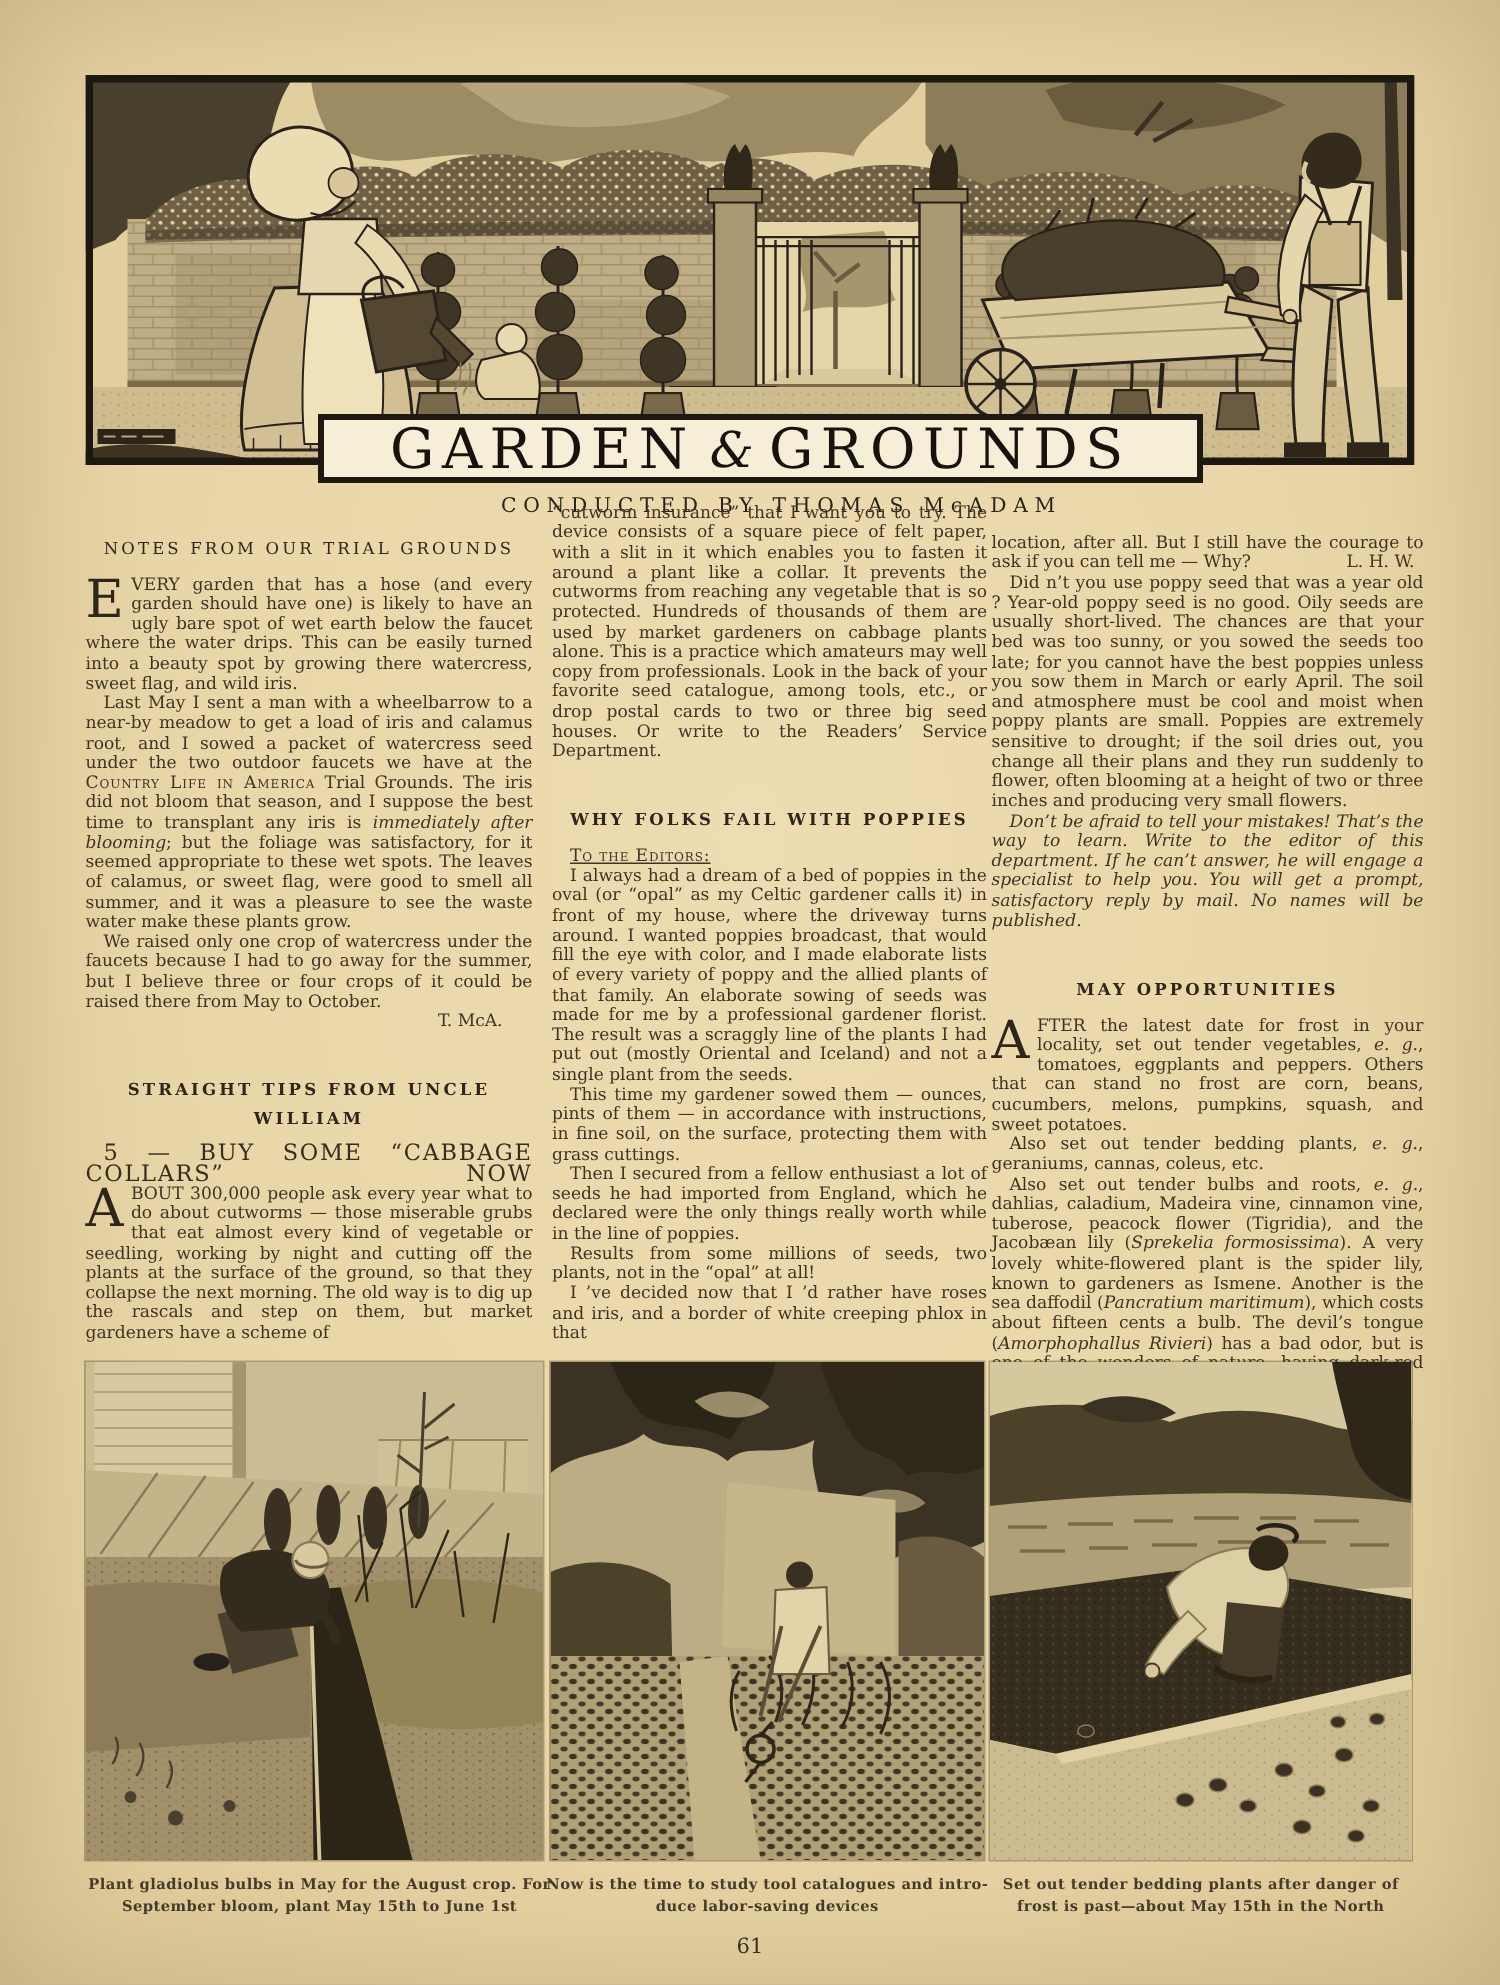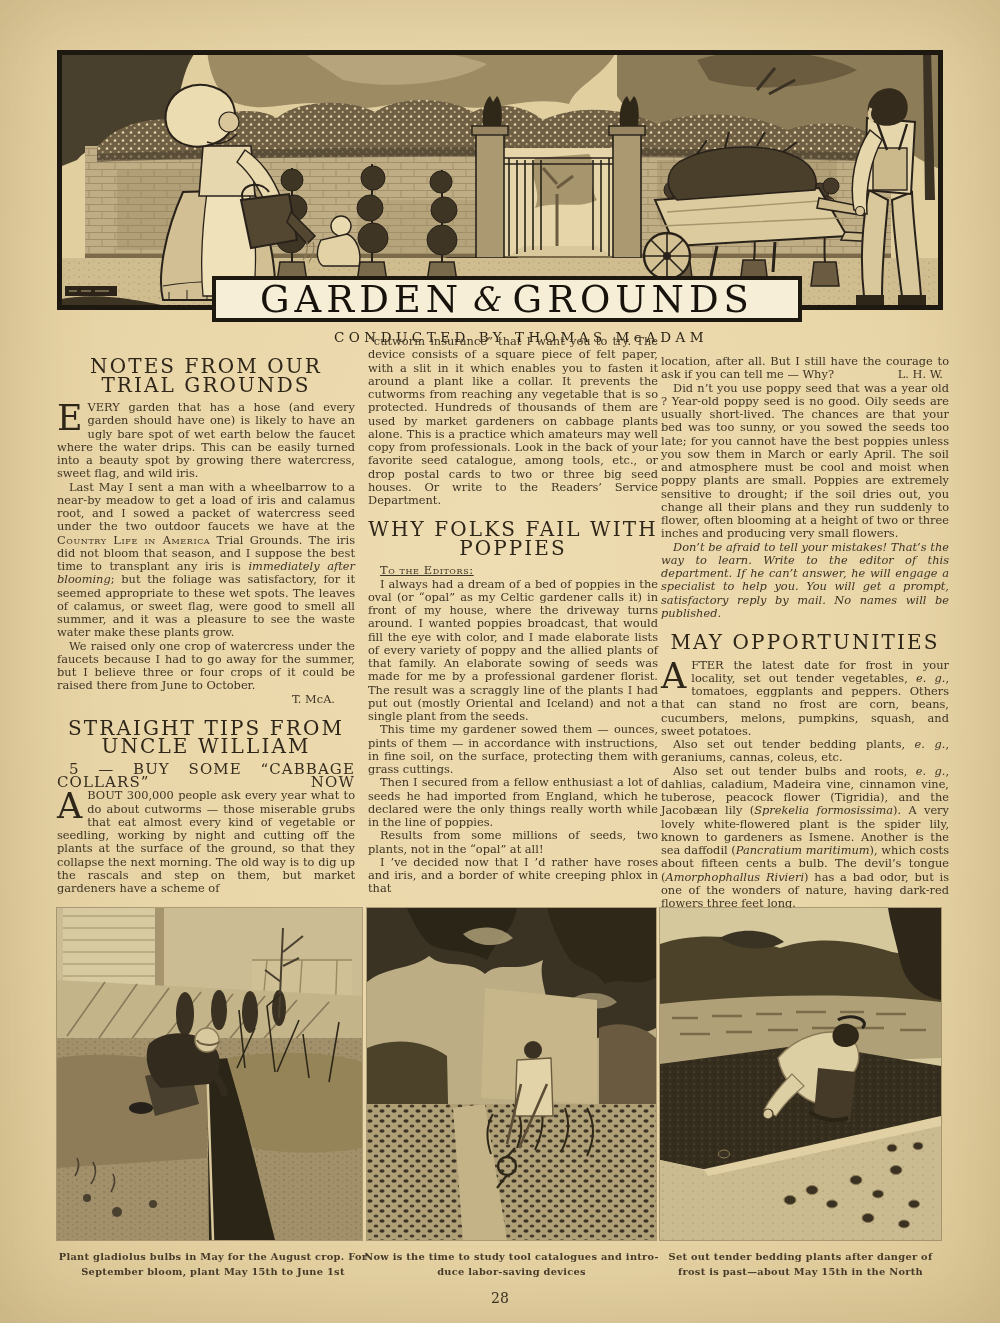--- a/index.html
+++ b/index.html
@@ -16,23 +16,23 @@
   .title-box .tamp{font-size:33px;font-style:italic;padding:0 10px;color:#17130c;}
   .conducted{position:absolute;left:0;top:329px;width:1000px;text-align:center;
              font-size:13.5px;letter-spacing:4.5px;color:#2b2317;padding-left:21px;}
   
   .col{position:absolute;font-size:11.4px;line-height:13.25px;text-align:justify;color:#3e3424;}
   #col1{left:57px;top:357px;width:298px;}
   #col2{left:368px;top:335px;width:290px;}
   #col3{left:661px;top:355px;width:288px;}
   .col p{margin:0;text-indent:12px;}
   .col p.noind{text-indent:0;}
-  .h{font-size:20px;letter-spacing:2.1px;line-height:18.5px;text-align:center;text-indent:0;
+  .h{font-size:11px;letter-spacing:2.1px;line-height:18.5px;text-align:center;text-indent:0;
      margin:0 0 7px;color:#2f261a;font-weight:400;}
-  .h.mt{margin-top:13px;}
+  .h.mt{margin-top:31px;font-weight:bold;}
   .dropcap{float:left;font-size:35px;line-height:29px;padding:3px 5px 0 0;color:#2f261a;}
   .sig{text-align:right;text-indent:0;padding-right:20px;}
   .subhead{font-size:15px;letter-spacing:1.1px;margin:9px 0 6px;text-indent:0;
            text-align:justify;text-align-last:justify;color:#372d1f;}
   .sc{font-variant:small-caps;letter-spacing:.6px;}
   .it{font-style:italic;}
   .advice{font-style:italic;}
   .reply{margin-top:9px;}
   .sig-inline{float:right;padding-right:6px;}
   .salut{text-indent:0;margin-bottom:1px;text-decoration:underline;}
@@ -254,21 +254,21 @@
     <span class="tword">GARDEN</span>
     <span class="tamp">&amp;</span>
     <span class="tword">GROUNDS</span>
   </div>
   <div class="conducted">CONDUCTED BY THOMAS McADAM</div>
 
   <section class="col" id="col1">
     <h2 class="h">NOTES FROM OUR TRIAL GROUNDS</h2>
     <p class="noind"><span class="dropcap">E</span><span>VERY garden that has a hose (and every garden should have one) is likely to have an ugly bare spot of wet earth below the faucet where the water drips. This can be easily turned into a beauty spot by growing there watercress, sweet flag, and wild iris.</span></p>
     <p><span><span>Last May I sent a man with a wheelbarrow to a near-by meadow to get a load of iris and calamus root, and I sowed a packet of watercress seed under the two outdoor faucets we have at the </span><span class="sc">Country Life in America</span><span> Trial Grounds. The iris did not bloom that season, and I suppose the best time to transplant any iris is </span><span class="it">immediately after blooming</span><span>; but the foliage was satisfactory, for it seemed appropriate to these wet spots. The leaves of calamus, or sweet flag, were good to smell all summer, and it was a pleasure to see the waste water make these plants grow.</span></span></p>
-    <p>We raised only one crop of watercress under the faucets because I had to go away for the summer, but I believe three or four crops of it could be raised there from June to October.</p>
+    <p>We raised only one crop of watercress under the faucets because I had to go away for the summer, but I believe three or four crops of it could be raised there from May to October.</p>
     <p class="sig">T. McA.</p>
     <h2 class="h mt">STRAIGHT TIPS FROM UNCLE WILLIAM</h2>
     <p class="subhead">5 — BUY SOME “CABBAGE COLLARS” NOW</p>
     <p class="noind"><span class="dropcap">A</span><span>BOUT 300,000 people ask every year what to do about cutworms — those miserable grubs that eat almost every kind of vegetable or seedling, working by night and cutting off the plants at the surface of the ground, so that they collapse the next morning. The old way is to dig up the rascals and step on them, but market gardeners have a scheme of</span></p>
   </section>
 
   <section class="col" id="col2">
     <p class="noind">“cutworm insurance” that I want you to try. The device consists of a square piece of felt paper, with a slit in it which enables you to fasten it around a plant like a collar. It prevents the cutworms from reaching any vegetable that is so protected. Hundreds of thousands of them are used by market gardeners on cabbage plants alone. This is a practice which amateurs may well copy from professionals. Look in the back of your favorite seed catalogue, among tools, etc., or drop postal cards to two or three big seed houses. Or write to the Readers’ Service Department.</p>
     <h2 class="h mt">WHY FOLKS FAIL WITH POPPIES</h2>
     <p class="salut"><span><span class="sc">To the Editors:</span></span></p>
@@ -411,14 +411,14 @@
         <ellipse cx="258" cy="238" rx="5" ry="3.8"></ellipse>
           <ellipse cx="64" cy="246" rx="5.5" ry="4"></ellipse>
       </g>
     </svg>
   </div>
 
   <div class="caption" id="cap1">Plant gladiolus bulbs in May for the August crop.  For September bloom, plant May 15th to June 1st</div>
   <div class="caption" id="cap2">Now is the time to study tool catalogues and intro- duce labor-saving devices</div>
   <div class="caption" id="cap3">Set out tender bedding plants after danger of frost is past—about May 15th in the North</div>
 
-  <div class="pagenum">28</div>
+  <div class="pagenum">61</div>
 </div>
 
 </body></html>

